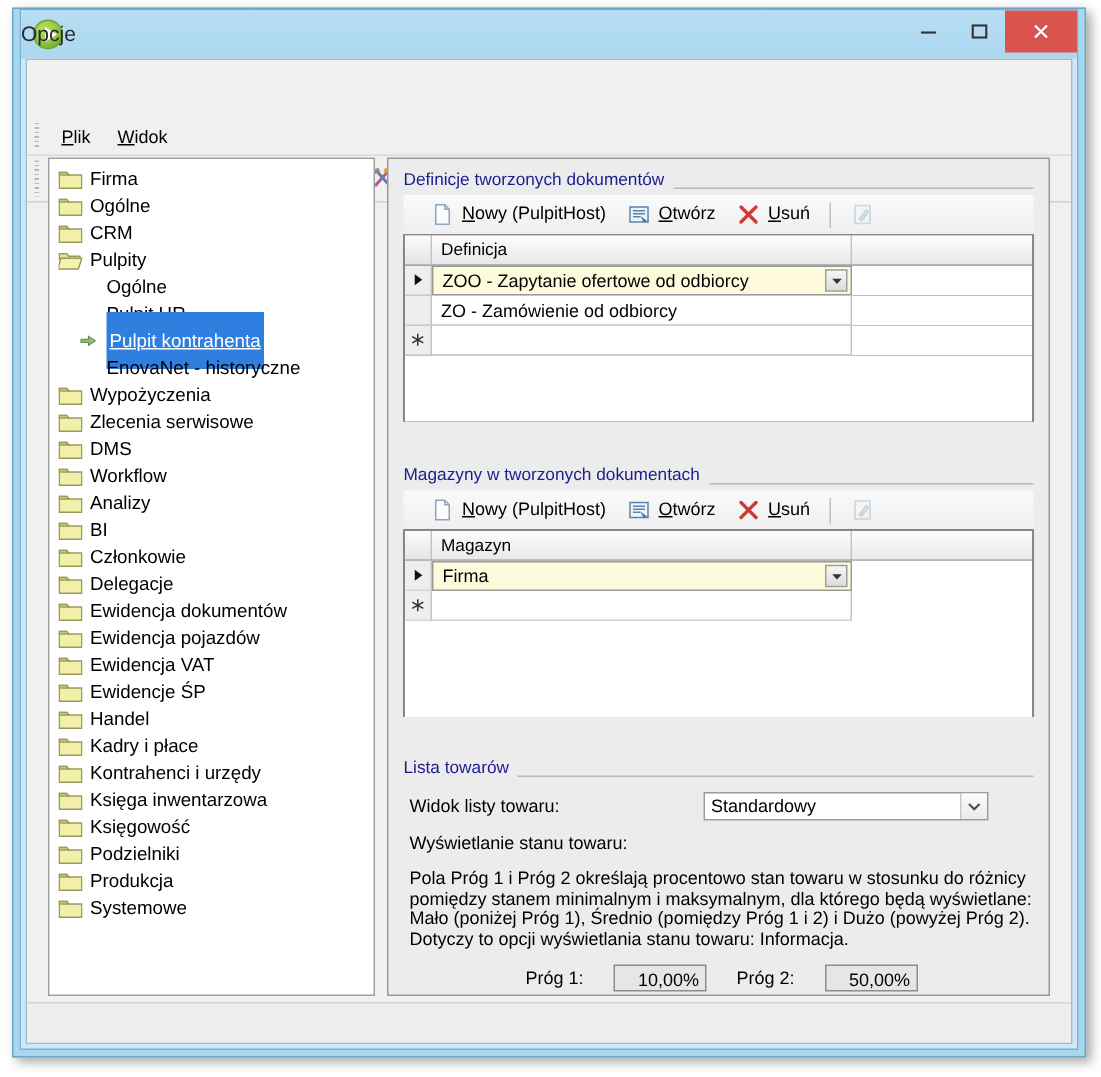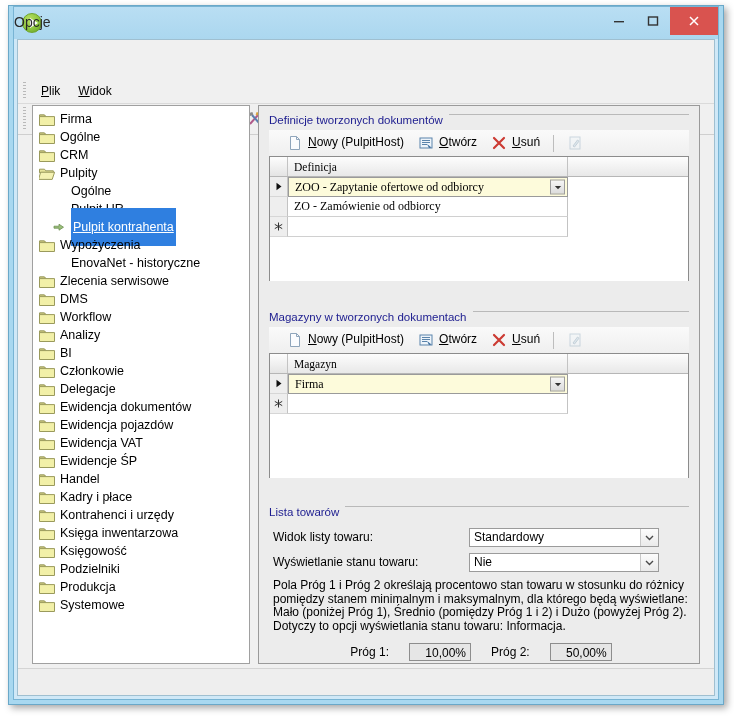--- a/index.html
+++ b/index.html
@@ -206,21 +206,21 @@
 
   
   .group {
     position: absolute;
     left: 10px; right: 10px;
   }
   .group-title {
     font-size: 11.5px;
     color: #1c1c8f;
     display: flex;
-    align-items: flex-start;
+    align-items: flex-end;
     gap: 6px;
     white-space: nowrap;
     margin-bottom: 4px;
   }
   .group-title .rule {
     flex: 1;
     height: 1px;
     background: #b9b9b9;
   }
 
@@ -246,21 +246,20 @@
     background: #bdbdbd;
     margin: 0 5px;
   }
   .mini-icon { width: 16px; height: 16px; display:block; }
 
   
   .grid {
     border: 1px solid #8c8c8c;
     background: #000000;
     box-sizing: border-box;
-    font-family: Liberation Serif, serif;
   }
   .grid-head {
     display: flex;
     height: 19px;
     background: linear-gradient(180deg,#fdfdfd 0%, #e8e8e8 100%);
     border-bottom: 1px solid #b6b6b6;
     font-size: 11.5px;
     align-items: center;
   }
   .gh-marker {
@@ -537,31 +536,31 @@
               </div>
               <div class="tnode child">
                 <span class="lbl">Pulpit HR</span>
               </div>
               <div class="tnode child selected">
                 <span class="sel-arrow"><svg width="12" height="12" viewBox="0 0 12 12">
                     <path d="M1 5.2 h5 v-2 l4.5 3 -4.5 3 v-2 h-5 Z" fill="#9bbf7a" stroke="#6c8f52" stroke-width=".8"></path>
                   </svg></span>
                 <span class="lbl">Pulpit kontrahenta</span>
               </div>
-              <div class="tnode">
-                <span class="folder">
-                  <svg width="16" height="13" viewBox="0 0 16 13">
-                    <path d="M0.5 2 h5 l1.2 1.6 h8.8 v8.9 h-15 Z" fill="#f2f0a8" stroke="#9a9a5c"></path>
-                    <path d="M0.5 2 h5 l1.2 1.6 h-6.2 Z" fill="#dcd98a" stroke="#9a9a5c"></path>
-                  </svg>
-                </span>
-                <span class="lbl">Wypożyczenia</span>
-              </div>
               <div class="tnode child">
                 <span class="lbl">EnovaNet - historyczne</span>
+              </div>
+              <div class="tnode">
+                <span class="folder">
+                  <svg width="16" height="13" viewBox="0 0 16 13">
+                    <path d="M0.5 2 h5 l1.2 1.6 h8.8 v8.9 h-15 Z" fill="#f2f0a8" stroke="#9a9a5c"></path>
+                    <path d="M0.5 2 h5 l1.2 1.6 h-6.2 Z" fill="#dcd98a" stroke="#9a9a5c"></path>
+                  </svg>
+                </span>
+                <span class="lbl">Wypożyczenia</span>
               </div>
               <div class="tnode">
                 <span class="folder">
                   <svg width="16" height="13" viewBox="0 0 16 13">
                     <path d="M0.5 2 h5 l1.2 1.6 h8.8 v8.9 h-15 Z" fill="#f2f0a8" stroke="#9a9a5c"></path>
                     <path d="M0.5 2 h5 l1.2 1.6 h-6.2 Z" fill="#dcd98a" stroke="#9a9a5c"></path>
                   </svg>
                 </span>
                 <span class="lbl">Zlecenia serwisowe</span>
               </div>
@@ -917,28 +916,20 @@
                 <span>Standardowy</span>
                 <span class="arrow">
                   <svg width="9" height="9" viewBox="0 0 9 9">
                         <path d="M1 3 L4.5 6.5 L8 3" fill="none" stroke="#4a4a4a" stroke-width="1.4"></path>
                       </svg>
                 </span>
               </div>
             </div>
             <div class="field-row">
               <div class="field-label">Wyświetlanie stanu towaru:</div>
-              <div class="combo">
-                <span>Nie</span>
-                <span class="arrow">
-                  <svg width="9" height="9" viewBox="0 0 9 9">
-                        <path d="M1 3 L4.5 6.5 L8 3" fill="none" stroke="#4a4a4a" stroke-width="1.4"></path>
-                      </svg>
-                </span>
-              </div>
             </div>
             <div class="desc">Pola Próg 1 i Próg 2 określają procentowo stan towaru w stosunku do różnicy
 pomiędzy stanem minimalnym i maksymalnym, dla którego będą wyświetlane:
 Mało (poniżej Próg 1), Średnio (pomiędzy Próg 1 i 2) i Dużo (powyżej Próg 2).
 Dotyczy to opcji wyświetlania stanu towaru: Informacja.</div>
             <div class="prog-row">
               <span>Próg 1:</span>
               <span class="prog-box">10,00%</span>
               <span>Próg 2:</span>
               <span class="prog-box">50,00%</span>

